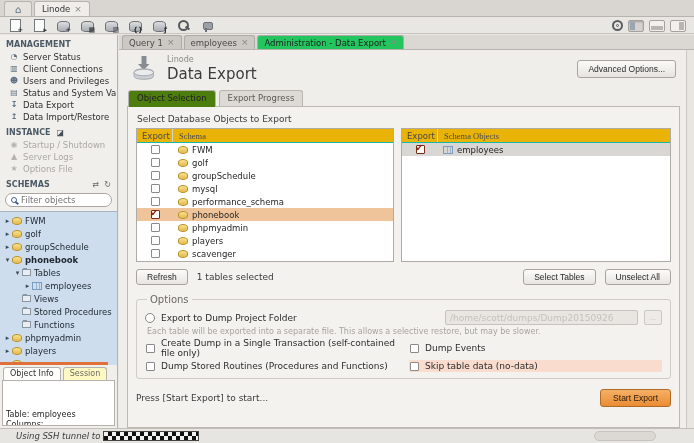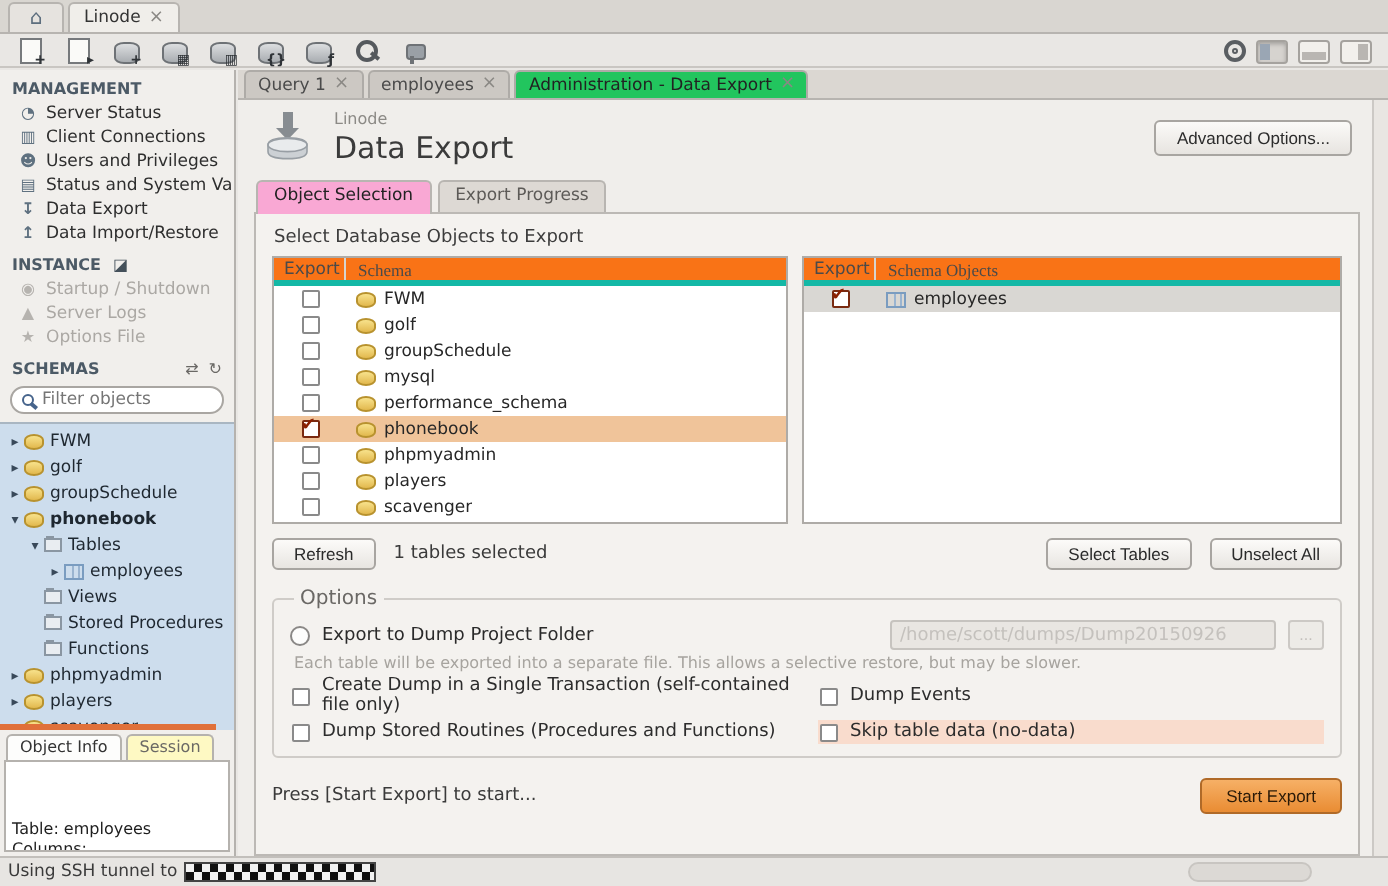--- a/index.html
+++ b/index.html
@@ -61,46 +61,46 @@
   .mini.schema { width:10px; min-width:10px; height:8px; background:linear-gradient(#f8e28c,#e2b84e); border:1px solid #b8922e; border-radius:5px/3px; }
   .mini.table { width:10px; min-width:10px; height:8px; border:1px solid #7a9cc0; background:linear-gradient(#eef4fb,#d2e2f2); background-image:linear-gradient(90deg,transparent 3px,#9ab4d0 3px,#9ab4d0 4px,transparent 4px,transparent 6px,#9ab4d0 6px,#9ab4d0 7px,transparent 7px); }
   .mini.tables,.mini.views,.mini.procs,.mini.funcs { width:9px; min-width:9px; height:7px; border:1px solid #8a96a2; background:#e9edf1; position:relative; }
   .mini.tables::before,.mini.views::before,.mini.procs::before,.mini.funcs::before { content:""; position:absolute; top:-2px; left:0; width:4px; height:2px; background:#8a96a2; }
   .objinfo-tabs { display:flex; padding-left:3px; margin-top:2px; }
   .oi-tab { font-size:8px; padding:1px 6px 2px; border:1px solid #b5b2ae; border-bottom:none; background:#fef9c3; color:#6b6965; border-radius:3px 3px 0 0; margin-right:2px; }
   .oi-tab.active { background:#fdfdfc; color:#333; }
   .objinfo-box { border:1px solid #b5b2ae; background:#fff; margin:0 2px 2px; height:46px; font-size:8px; color:#1e1e1e; padding:1px 3px; line-height:1.18; white-space:pre; overflow:hidden; }
 
   
-  .statusbar { position:absolute; left:0; right:0; bottom:0; height:15px; background:#e7e5e2; border-top:1px solid #c2bfbb; display:flex; align-items:center; font-size:8.5px; color:#3a3a3a; padding-left:4px; gap:3px; }
+  .statusbar { position:absolute; left:0; right:0; bottom:0; height:15px; background:#e7e5e2; border-top:1px solid #c2bfbb; display:flex; align-items:center; font-size:8.5px; color:#3a3a3a; padding-left:16px; gap:3px;font-style:italic; }
   .checker { width:96px; height:10px; background:repeating-conic-gradient(#101010 0% 25%, #f2f2f2 0% 50%) 0 0/8px 8px; border:1px solid #444; }
   .status-pill { position:absolute; right:38px; top:2px; width:62px; height:10px; background:#dcd9d5; border:1px solid #c8c5c1; border-radius:5px; }
 
   
   .main { position:absolute; top:35px; left:119px; right:0; bottom:15px; display:flex; flex-direction:column; background:#f0eeeb; }
   .vscroll { position:absolute; right:0; top:15px; bottom:0; width:8px; background:#e9e6e2; border-left:1px solid #ccc9c5; }
   .doctabs { height:15px; display:flex; align-items:flex-end; background:#dbd7d2; border-bottom:1px solid #b7b4b0; padding-left:2px; }
   .doctab { height:14px; margin:0 1px; padding:0 6px; display:flex; align-items:center; gap:4px; font-size:8.5px; color:#4a4a4a; background:#ccc8c3; border:1px solid #aeaba7; border-bottom:none; border-radius:3px 3px 0 0; }
   .doctab.active { background:#22c55e; color:#222; }
   .content { flex:1; display:flex; flex-direction:column; padding:2px 14px 0 8px; overflow:hidden; position:relative; }
   .hdr { display:flex; align-items:flex-start; margin:3px 0 0 3px; }
   .titles { margin-left:9px; }
   .product { font-size:8px; color:#8c8a86; }
   .page-title { font-size:15px; color:#3b3b3b; margin-top:1px; }
   .adv-btn { position:absolute; right:18px; top:10px; padding:3px 10px; font-size:8.5px; color:#2c2c2c; border:1px solid #a8a5a1; border-radius:3px; background:linear-gradient(#fbfaf8,#e7e4e0); }
   .subtabs { display:flex; margin:7px 0 0 1px; position:relative; z-index:2; }
   .subtab { font-size:8.5px; padding:2px 8px 3px; border:1px solid #b8b5b1; border-bottom:none; background:#ddd9d4; color:#5c5a57; border-radius:3px 3px 0 0; margin-right:3px; }
-  .subtab.active { background:#f9a8d4; color:#222; margin-bottom:-1px; padding-bottom:4px; }
+  .subtab.active { background:#4d7c0f; color:#222; margin-bottom:-1px; padding-bottom:4px; }
   .tabframe { border:1px solid #bcb9b5; background:#f4f2ef; padding:5px 8px 0; flex:1; display:flex; flex-direction:column; overflow:hidden; }
   .select-label { font-size:9px; color:#3c3c3c; margin:2px 0 4px 1px; }
   .tables-row { display:flex; gap:7px; height:134px; }
   .dbtable { border:1px solid #aeaba7; background:#fff; display:flex; flex-direction:column; overflow:hidden; }
   .schema-table { width:258px; }
   .objects-table { flex:1; }
-  .thead { display:flex; background:#f97316; border-bottom:3px solid #14b8a6; font-size:8.5px; color:#4a4a4a; height:14px; align-items:flex-end; flex:none; }
+  .thead { display:flex; background:#eab308; border-bottom:1px solid #14b8a6; font-size:8.5px; color:#4a4a4a; height:14px; align-items:center; flex:none; }
   .th-export { width:36px; padding-left:5px; border-right:1px solid #d7d4d0; height:100%; display:flex; align-items:center; }
   .th-name { padding-left:6px;font-family:Liberation Serif, serif; }
   .tbody { flex:1; overflow:hidden; }
   .trow { display:flex; align-items:center; height:13px; font-size:8.5px; color:#262626; }
   .schema-table .trow.selected { background:#f0c49a; }
   .objects-table .trow.selected { background:#d9d7d3; }
   .cell-export { width:36px; min-width:36px; display:flex; justify-content:center; }
   .cell-name { display:flex; align-items:center; gap:4px; padding-left:5px; overflow:hidden; }
   .cb { width:9px; height:9px; min-width:9px; border:1px solid #8a8a8a; background:#fff; border-radius:1px; position:relative; display:inline-block; }
   .cb.checked { border-color:#7a2a10; }

